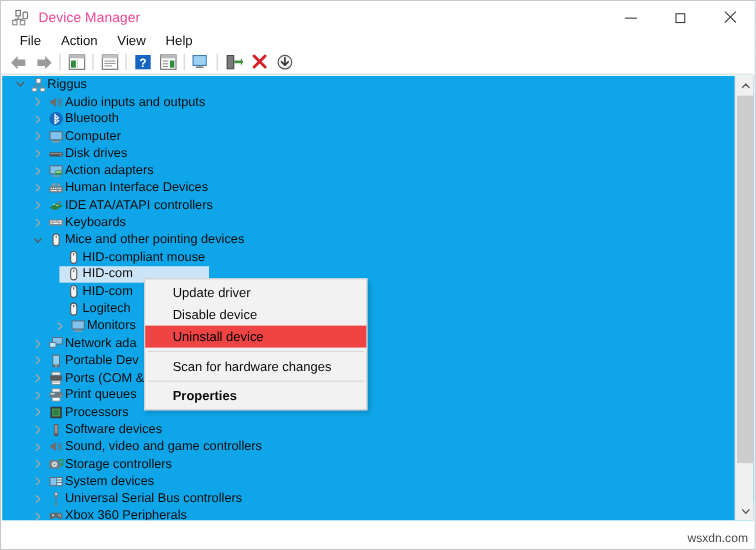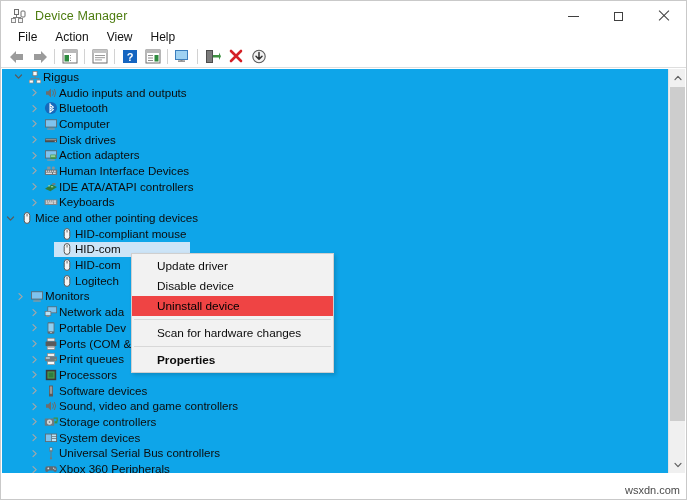--- a/index.html
+++ b/index.html
@@ -38,21 +38,21 @@
   #title-icon {
     margin-left: 8px;
     width: 18px;
     height: 18px;
     position: relative;
     flex: none;
   }
   #title-text {
     margin-left: 8px;
     font-size: 12.5px;
-    color: #4d7c0f;
+    color: #ec4899;
     letter-spacing: 0.1px;
   }
   .winbtns {
     position: absolute;
     right: 0; top: 0;
     height: 30px;
     display: flex;
   }
   .winbtn {
     width: 45px;
@@ -593,21 +593,21 @@
             <rect x="7.5" y="5.5" width="1.3" height="1.2" fill="#efefef"></rect>
             <rect x="9.4" y="5.5" width="2.7" height="1.2" fill="#efefef"></rect>
             <rect x="1.8" y="7.4" width="1.9" height="1.3" fill="#efefef"></rect>
             <rect x="4.3" y="7.4" width="5" height="1.3" fill="#efefef"></rect>
             <rect x="9.9" y="7.4" width="2.2" height="1.3" fill="#efefef"></rect>
           </svg>
         </span>
         <span class="lbl">Keyboards</span>
       </div>
 
-      <div class="row" style="">
+      <div class="row" style="padding-left:24px;">
         <span class="chev">
           <svg class="chevsvg" width="9" height="9" viewBox="0 0 9 9">
             <path d="M1.5 3 L4.5 6.2 L7.5 3" stroke="#5a5a5a" stroke-width="1.2" fill="none" stroke-linecap="round" stroke-linejoin="round"></path>
           </svg>
         </span>
         <span class="ic">
           <svg width="14" height="14" viewBox="0 0 14 14">
             <rect x="4.2" y="1.6" width="5.6" height="10.8" rx="2.8" fill="#f4f4f4" stroke="#585858" stroke-width="1"></rect>
             <rect x="6.6" y="3" width="0.9" height="2.6" rx="0.45" fill="#585858"></rect>
           </svg>
@@ -649,21 +649,21 @@
       <div class="row" style="padding-left:56px;">
         <span class="ic">
           <svg width="14" height="14" viewBox="0 0 14 14">
             <rect x="4.2" y="1.6" width="5.6" height="10.8" rx="2.8" fill="#f4f4f4" stroke="#585858" stroke-width="1"></rect>
             <rect x="6.6" y="3" width="0.9" height="2.6" rx="0.45" fill="#585858"></rect>
           </svg>
         </span>
         <span class="lbl">Logitech</span>
       </div>
 
-      <div class="row" style="padding-left:10px;">
+      <div class="row" style="padding-left:20px;margin-left:24px;">
         <span class="chev">
           <svg class="chevsvg" width="9" height="9" viewBox="0 0 9 9">
             <path d="M3 1.6 L6.2 4.6 L3 7.6" stroke="#a7a7a7" stroke-width="1.2" fill="none" stroke-linecap="round" stroke-linejoin="round"></path>
           </svg>
         </span>
         <span class="ic">
           <svg width="14" height="14" viewBox="0 0 14 14">
             <rect x="1" y="2.3" width="12" height="8.2" fill="#5f6a72"></rect>
             <rect x="1.9" y="3.2" width="10.2" height="6.4" fill="#7fc3ee"></rect>
             <rect x="4.6" y="10.5" width="4.8" height="1" fill="#7b7b7b"></rect>

